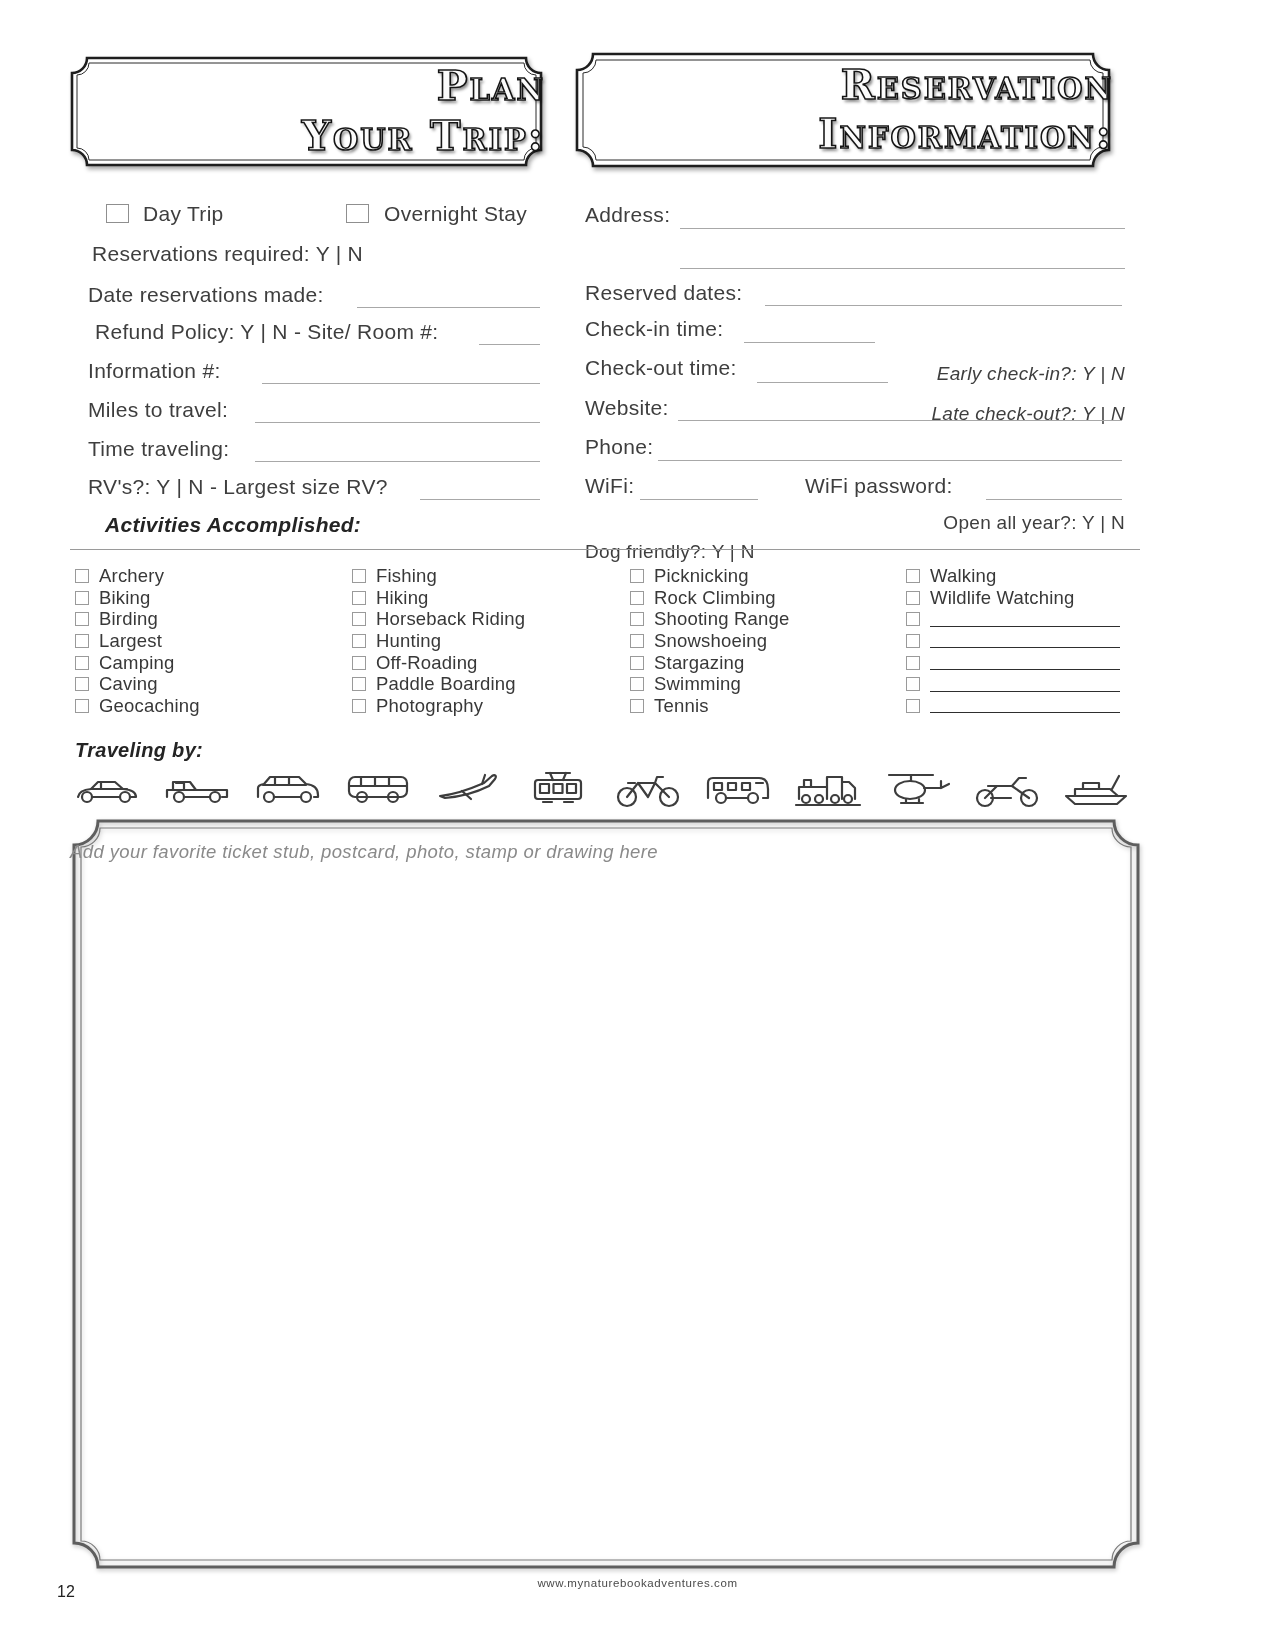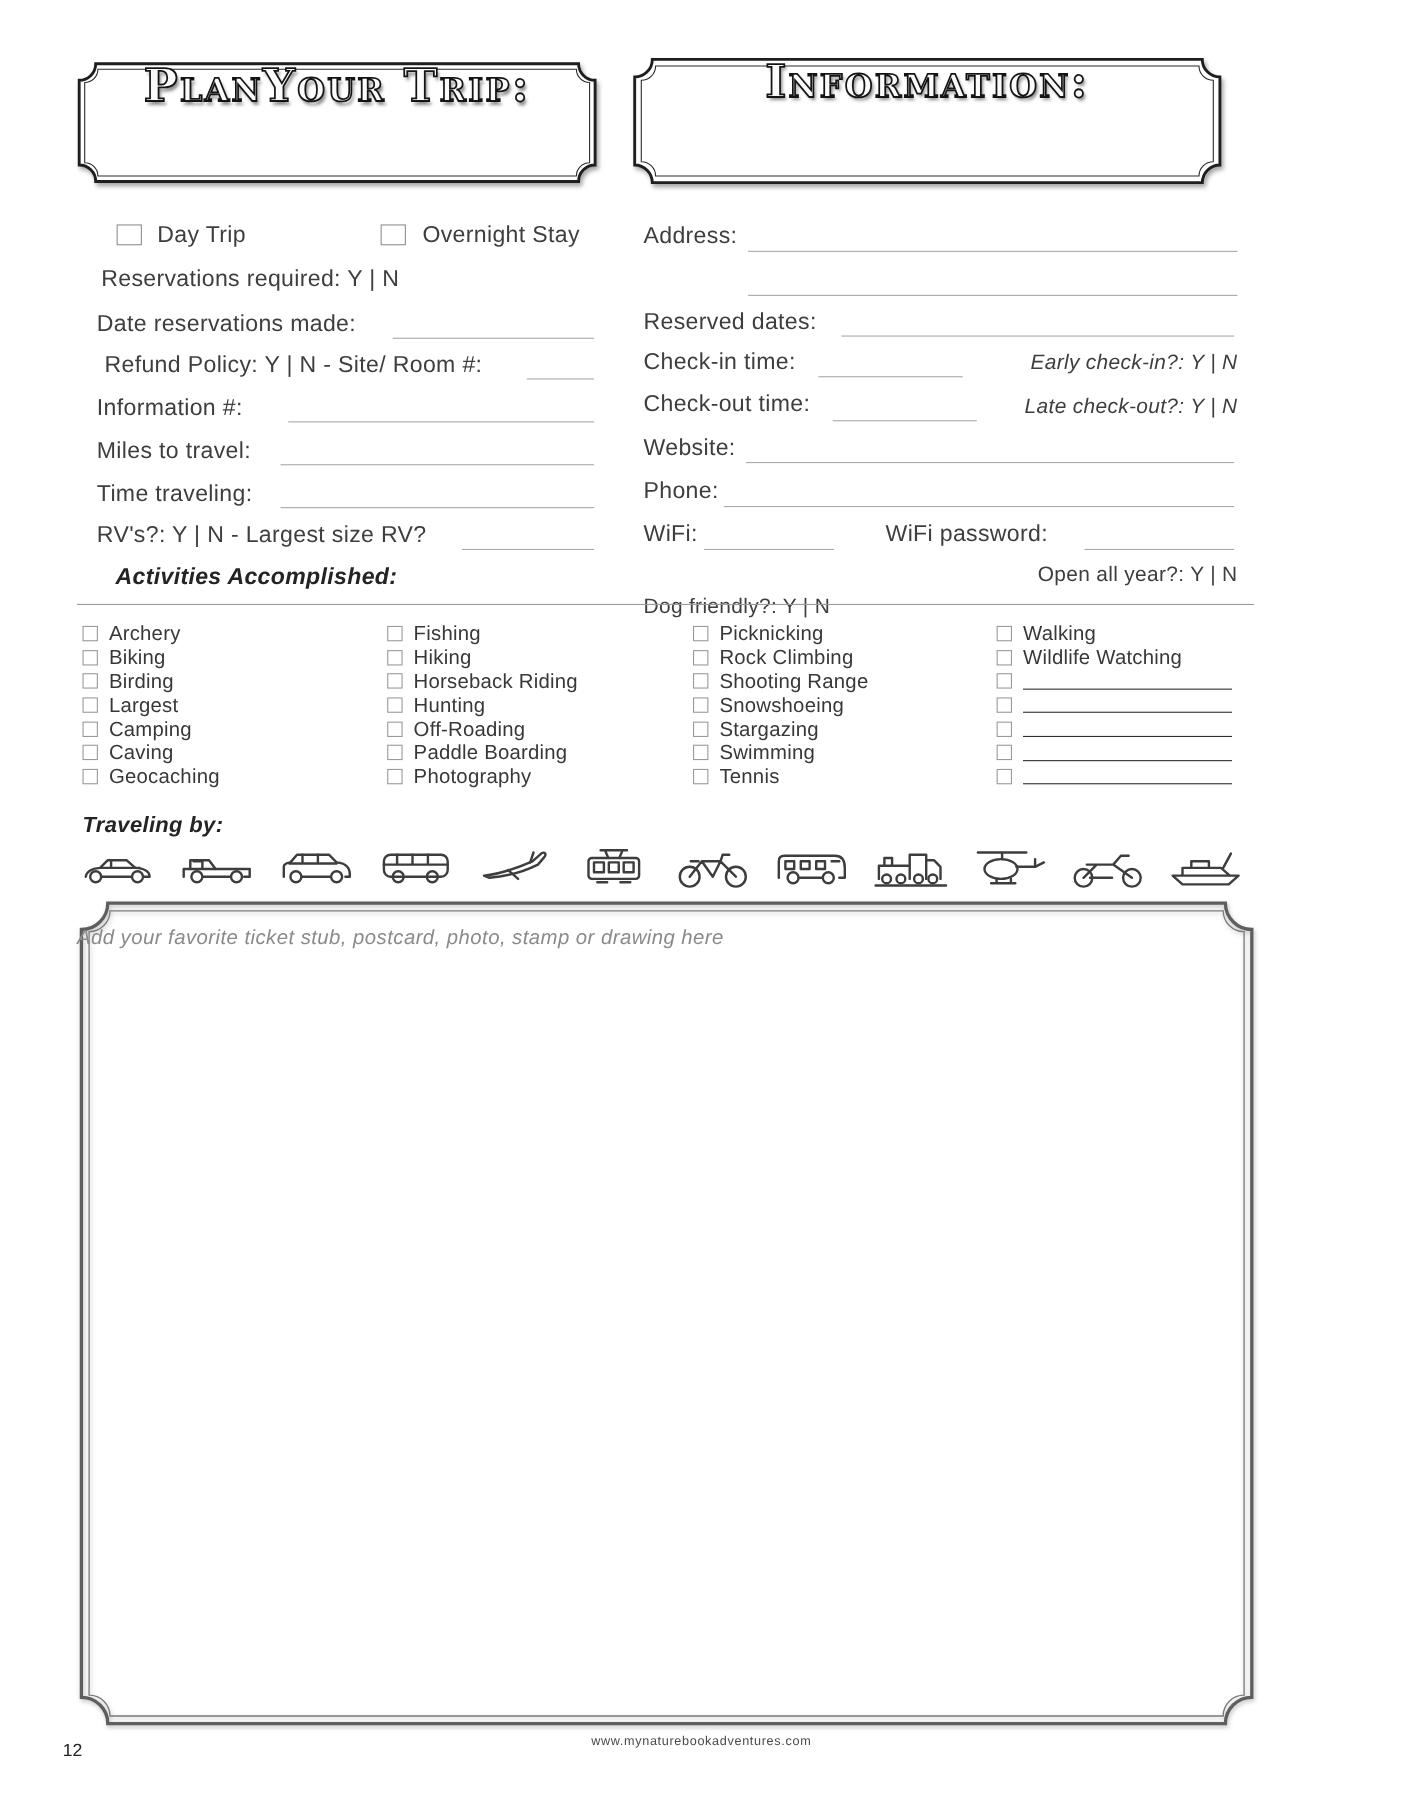--- a/index.html
+++ b/index.html
@@ -5,30 +5,30 @@
   html,body{margin:0;padding:0;background:#ffffff;}
   .page{position:relative;width:1275px;height:1650px;background:#fff;overflow:hidden;
         font-family:"Liberation Sans",sans-serif;color:#3f3f3f;}
 
   
   .plaque{position:absolute;}
   .plaque svg{position:absolute;inset:0;width:100%;height:100%;
               filter:drop-shadow(2px 3px 2px rgba(0,0,0,0.35));}
   .pf-outer{fill:#ffffff;stroke:#1e1e1e;stroke-width:2.6;}
   .pf-inner{fill:none;stroke:#2a2a2a;stroke-width:1;}
-  .plaque-text{position:relative;display:flex;flex-direction:row;justify-content:center;
-               align-items:flex-start;height:100%;text-align:center;
+  .plaque-text{position:relative;display:flex;flex-direction:column;justify-content:center;
+               align-items:flex-end;height:100%;text-align:center;
                font-family:"DejaVu Serif",serif;font-variant:small-caps;font-weight:bold;
                font-size:41px;line-height:1.2;letter-spacing:2px;color:#fbfbfb;
                -webkit-text-stroke:1.6px #141414;text-shadow:2px 3px 3px rgba(0,0,0,0.45);}
 
   
   .lbl{position:absolute;font-size:21px;white-space:nowrap;color:#3e3e3e;letter-spacing:0.3px;}
   .lbl.sm{font-size:19px;}
-  .lbl.it{font-style:italic;}
+  .lbl.it{font-style:italic;margin-top:44px;}
   .lbl.bold-it{font-style:italic;font-weight:bold;color:#242424;}
   .ln{position:absolute;height:1px;background:#a8a8a8;}
   .cb{position:absolute;width:21px;height:17px;border:1.5px solid #8f8f8f;background:#fff;}
 
   .divider{position:absolute;left:70px;top:549px;width:1070px;height:1px;background:#9a9a9a;}
 
   
   .acol{position:absolute;top:565px;}
   .arow{display:flex;align-items:center;height:21.7px;}
   .acb{flex:0 0 auto;width:12px;height:12px;border:1.4px solid #9a9a9a;background:#fff;margin-right:10px;}
@@ -69,20 +69,21 @@
       <div>Your Trip:</div>
     </div>
   </div>
 
   <div class="plaque" style="left:573px;top:50px;width:540px;height:120px">
     <svg viewBox="0 0 540 120">
       <path class="pf-outer" d="M 20,4 H 520 A 16 16 0 0 0 536,20 V 100 A 16 16 0 0 0 520,116 H 20 A 16 16 0 0 0 4,100 V 20 A 16 16 0 0 0 20,4 Z"></path>
       <path class="pf-inner" d="M 23,10 H 517 A 13 13 0 0 0 530,23 V 97 A 13 13 0 0 0 517,110 H 23 A 13 13 0 0 0 10,97 V 23 A 13 13 0 0 0 23,10 Z"></path>
     </svg>
     <div class="plaque-text">
+      <div>Reservation</div>
       <div>Information:</div>
     </div>
   </div>
 
   <span class="cb" style="left:106px;top:204px"></span>
   <div class="lbl" style="left:143px;top:202px">Day Trip</div>
   <span class="cb" style="left:346px;top:204px"></span>
   <div class="lbl" style="left:384px;top:202px">Overnight Stay</div>
 
   <div class="lbl" style="left:92px;top:242px">Reservations required: Y | N</div>

